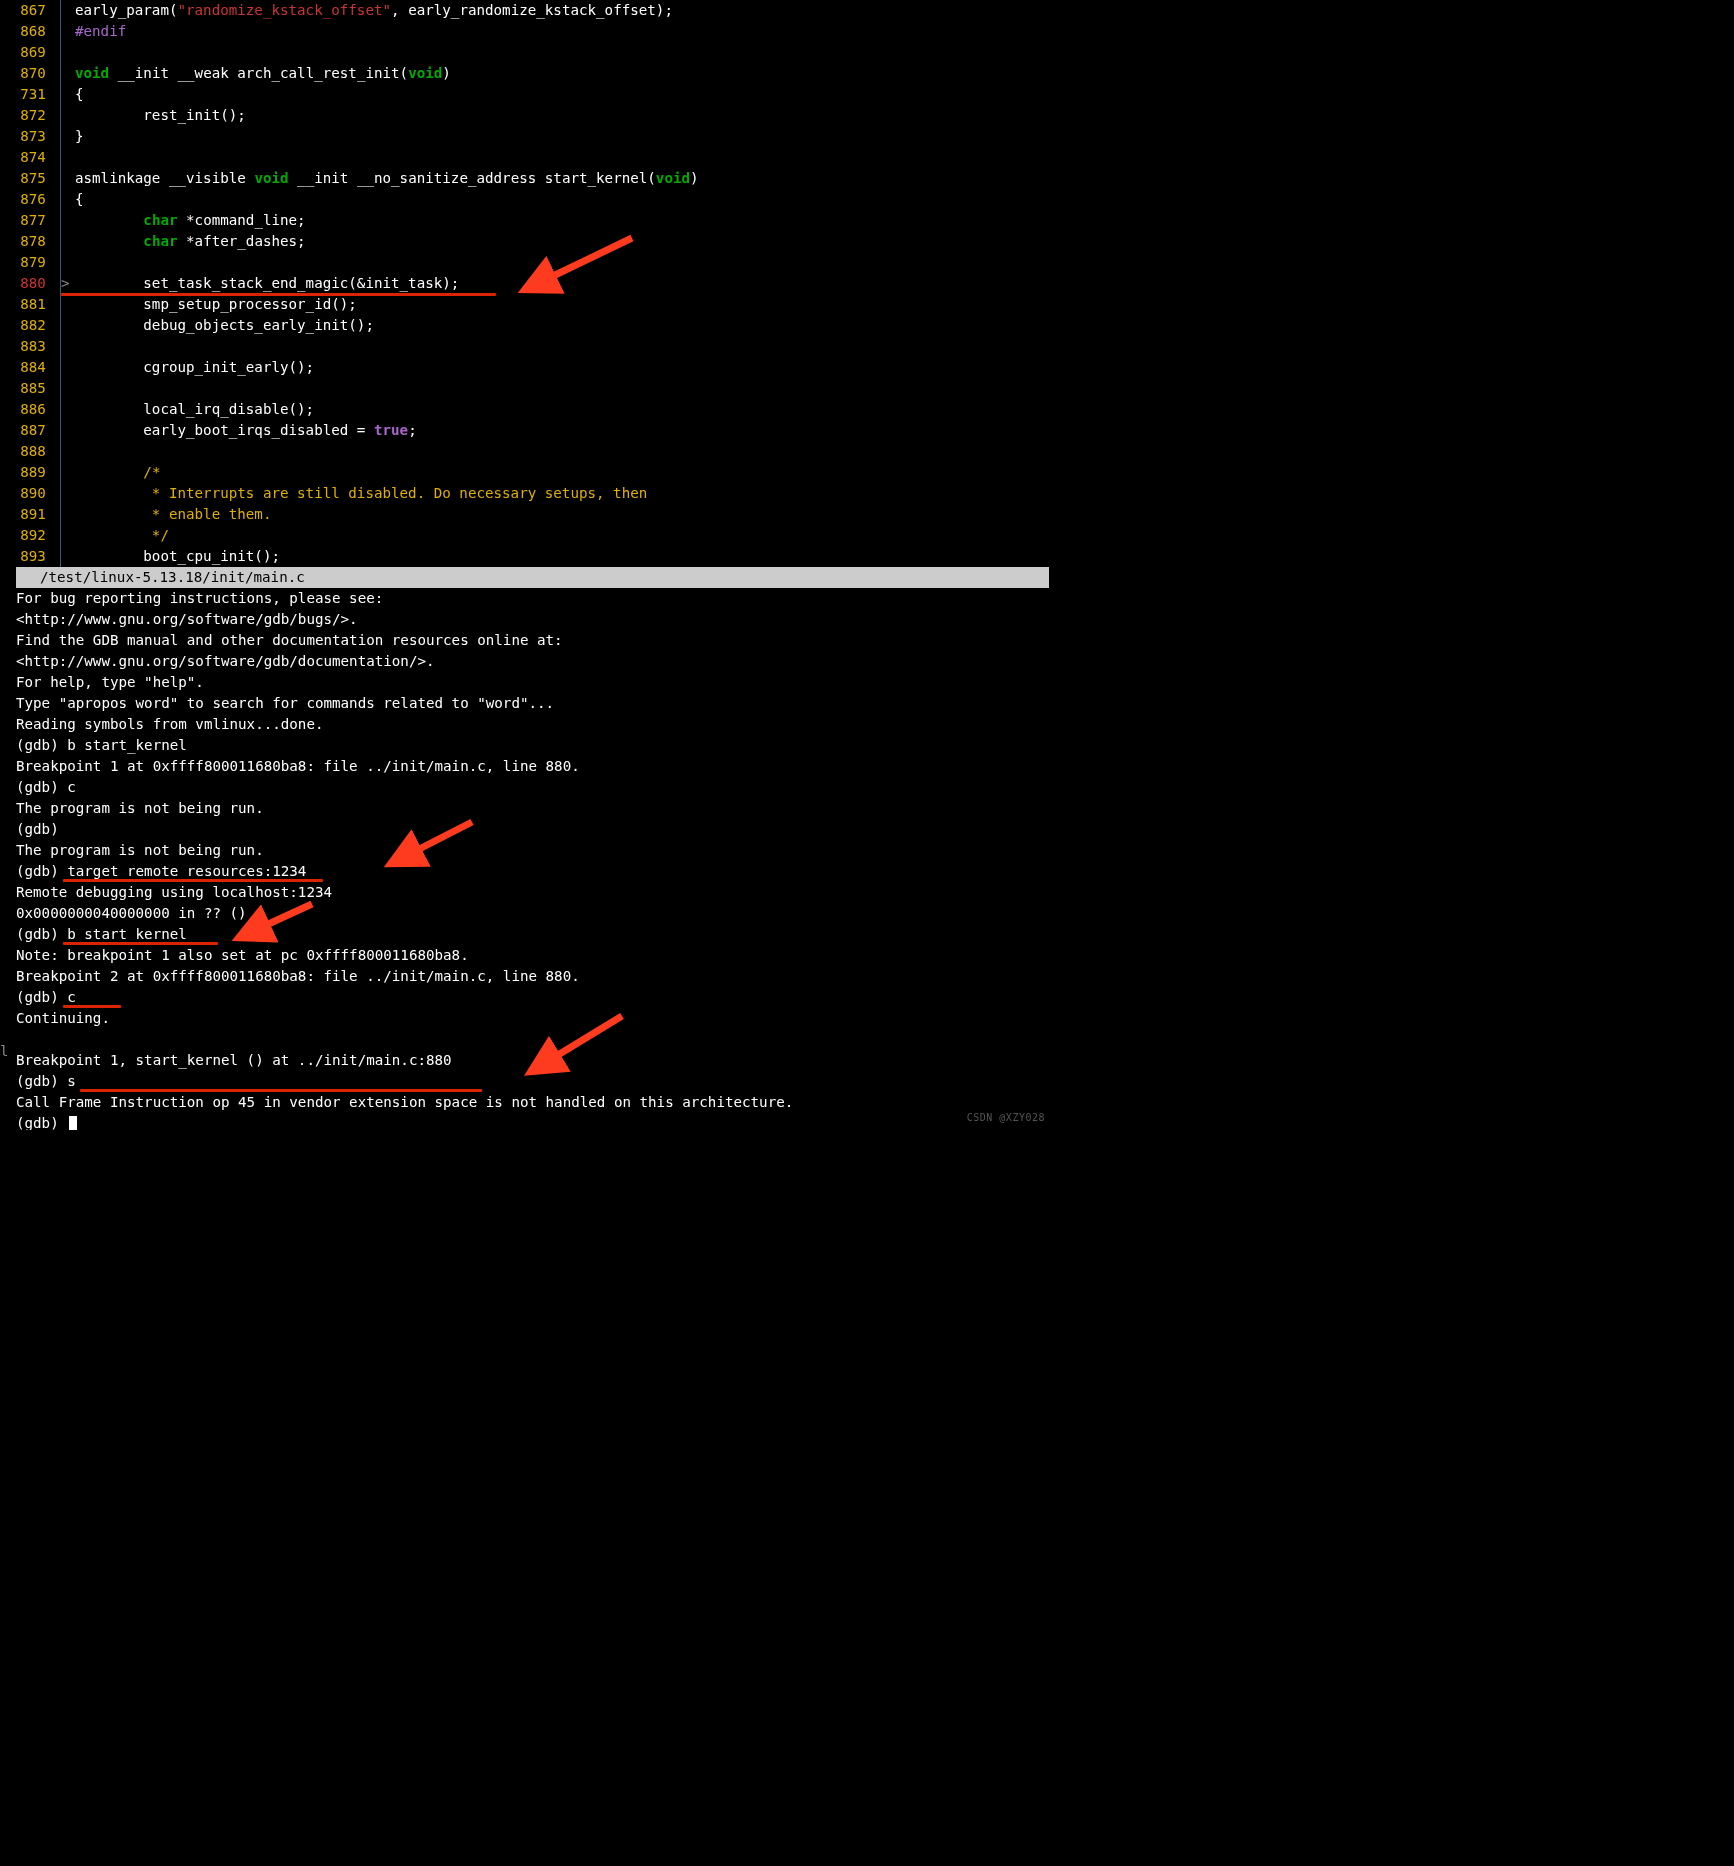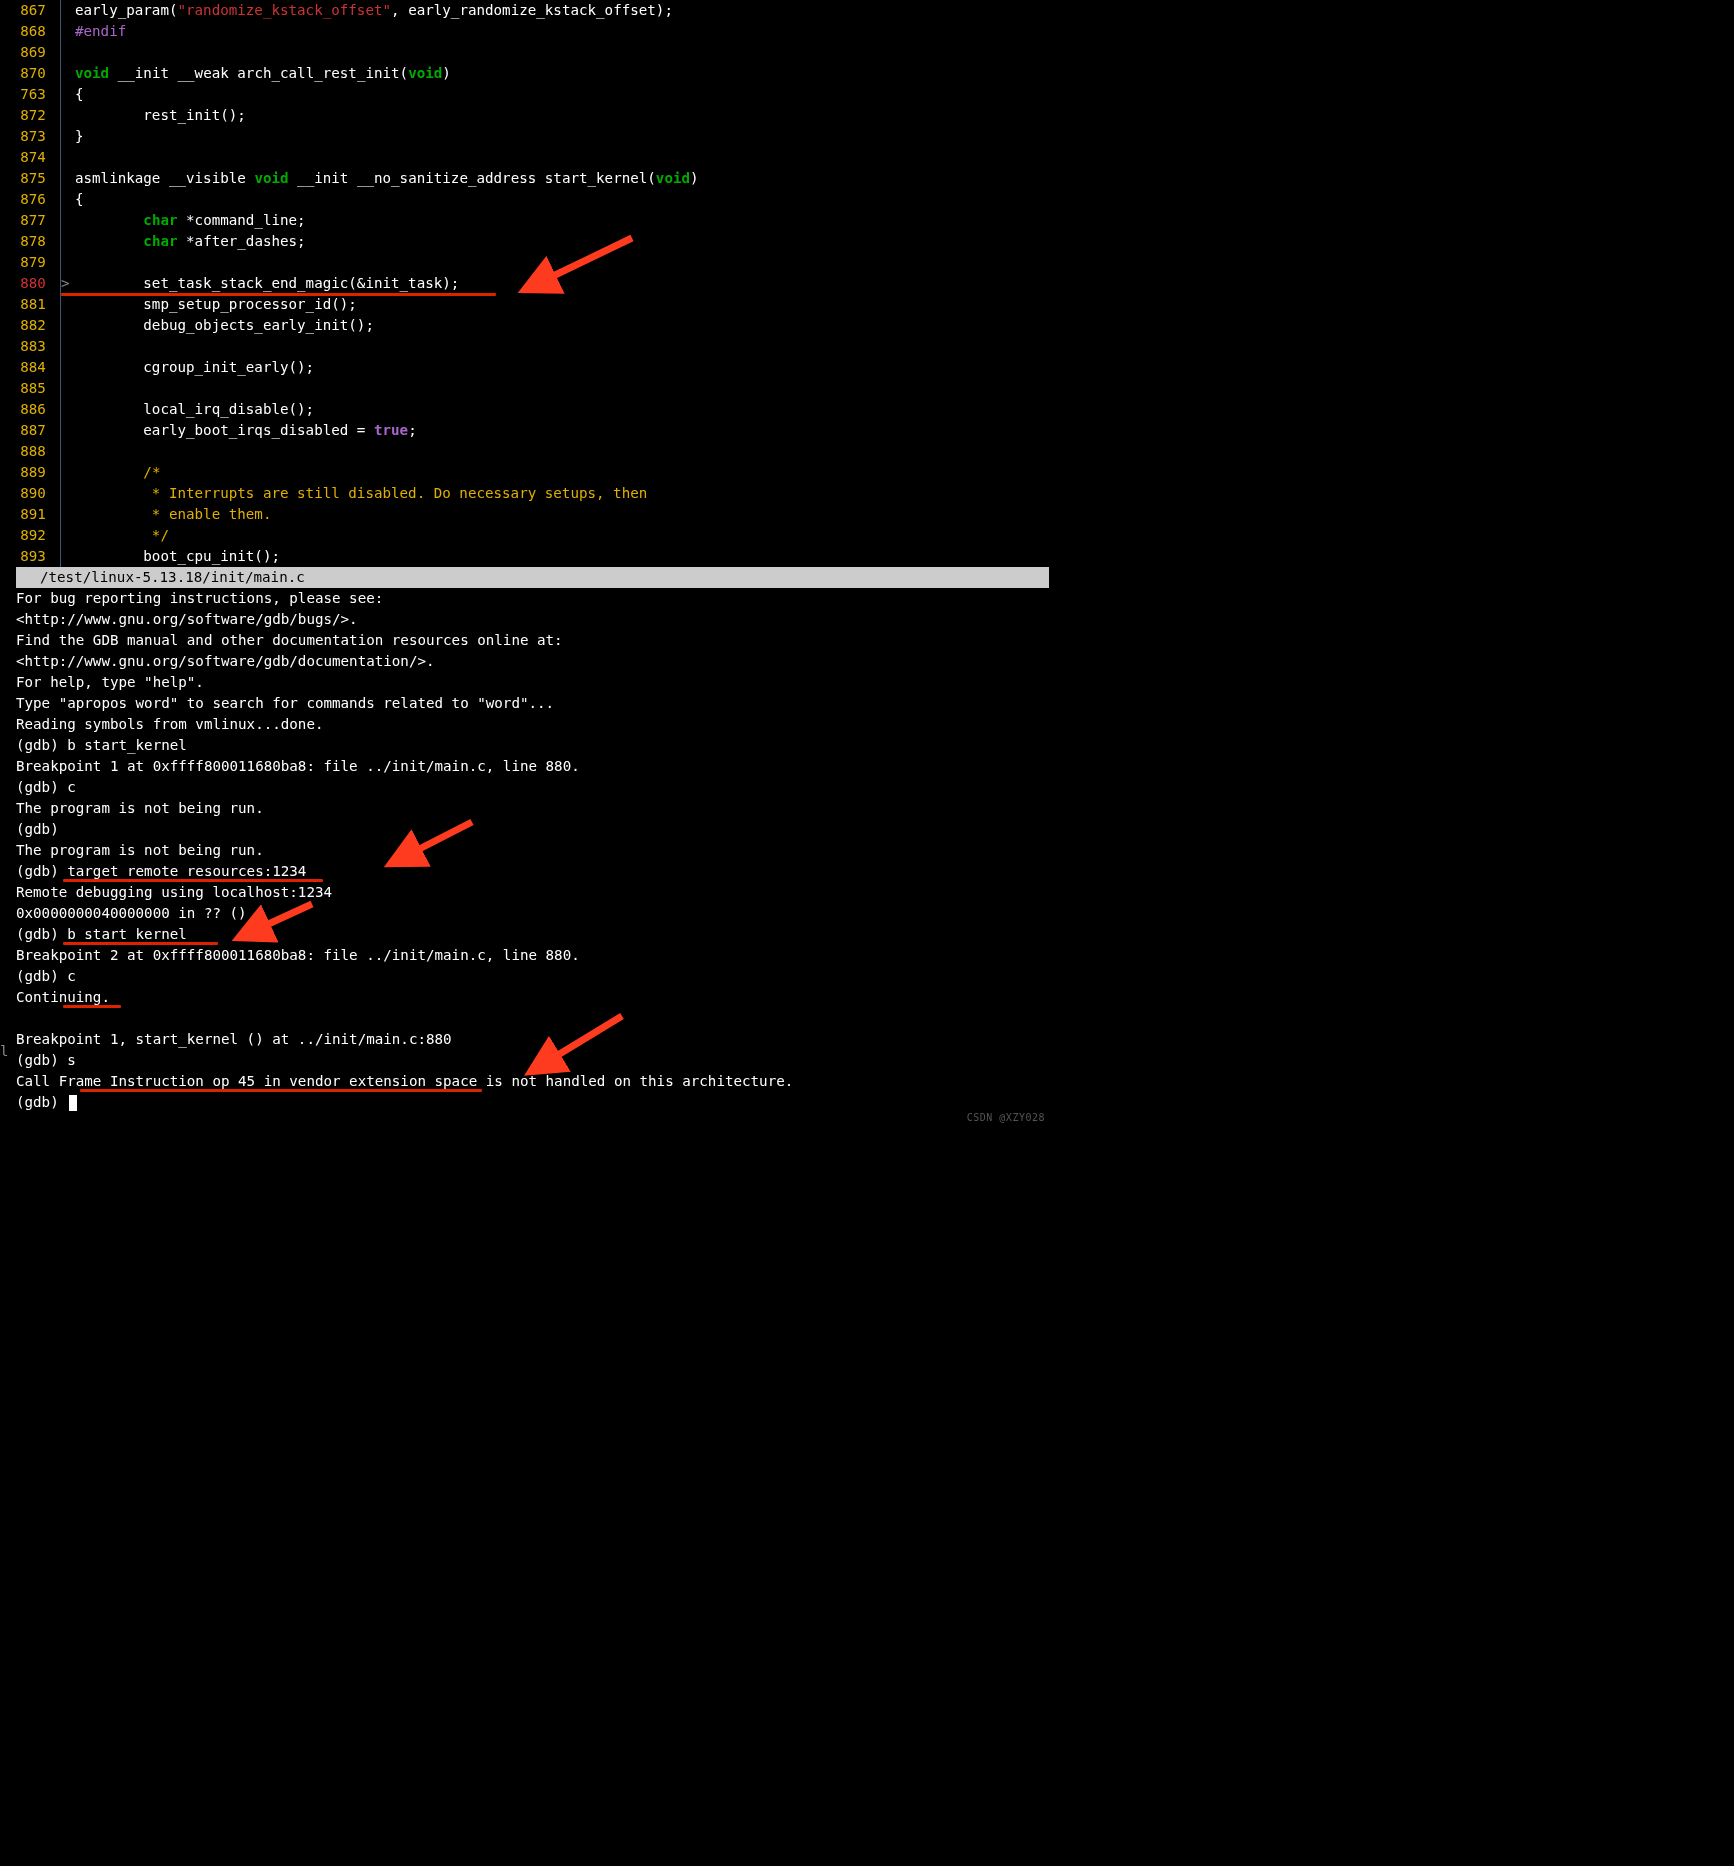--- a/index.html
+++ b/index.html
@@ -144,21 +144,21 @@
     </div>
     <div class="code-row">
       <div class="scroll-gutter"></div>
       <div class="gutter">870</div>
       <div class="sep"></div>
       <div class="bp-col"></div>
       <div class="code-text"><span class="kw-green">void</span><span class="plain"> __init __weak arch_call_rest_init(</span><span class="kw-green">void</span><span class="plain">)</span></div>
     </div>
     <div class="code-row">
       <div class="scroll-gutter"></div>
-      <div class="gutter">763</div>
+      <div class="gutter">731</div>
       <div class="sep"></div>
       <div class="bp-col"></div>
       <div class="code-text"><span class="plain">{</span></div>
     </div>
     <div class="code-row">
       <div class="scroll-gutter"></div>
       <div class="gutter">872</div>
       <div class="sep"></div>
       <div class="bp-col"></div>
       <div class="code-text"><span class="plain">        rest_init();</span></div>
@@ -327,20 +327,21 @@
     <div class="terminal-line"><span>(gdb) b start_kernel</span></div>
     <div class="terminal-line"><span>Breakpoint 1 at 0xffff800011680ba8: file ../init/main.c, line 880.</span></div>
     <div class="terminal-line"><span>(gdb) c</span></div>
     <div class="terminal-line"><span>The program is not being run.</span></div>
     <div class="terminal-line"><span>(gdb)</span></div>
     <div class="terminal-line"><span>The program is not being run.</span></div>
     <div class="terminal-line"><span>(gdb) target remote resources:1234</span></div>
     <div class="terminal-line"><span>Remote debugging using localhost:1234</span></div>
     <div class="terminal-line"><span>0x0000000040000000 in ?? ()</span></div>
     <div class="terminal-line"><span>(gdb) b start_kernel</span></div>
+    <div class="terminal-line"><span>Note: breakpoint 1 also set at pc 0xffff800011680ba8.</span></div>
     <div class="terminal-line"><span>Breakpoint 2 at 0xffff800011680ba8: file ../init/main.c, line 880.</span></div>
     <div class="terminal-line"><span>(gdb) c</span></div>
     <div class="terminal-line"><span>Continuing.</span></div>
     <div class="terminal-line"><span></span></div>
     <div class="terminal-line"><span>Breakpoint 1, start_kernel () at ../init/main.c:880</span></div>
     <div class="terminal-line"><span>(gdb) s</span></div>
     <div class="terminal-line"><span>Call Frame Instruction op 45 in vendor extension space is not handled on this architecture.</span></div>
     <div class="terminal-line"><span>(gdb) </span><span class="cursor-block"></span></div>
   </div>
 

